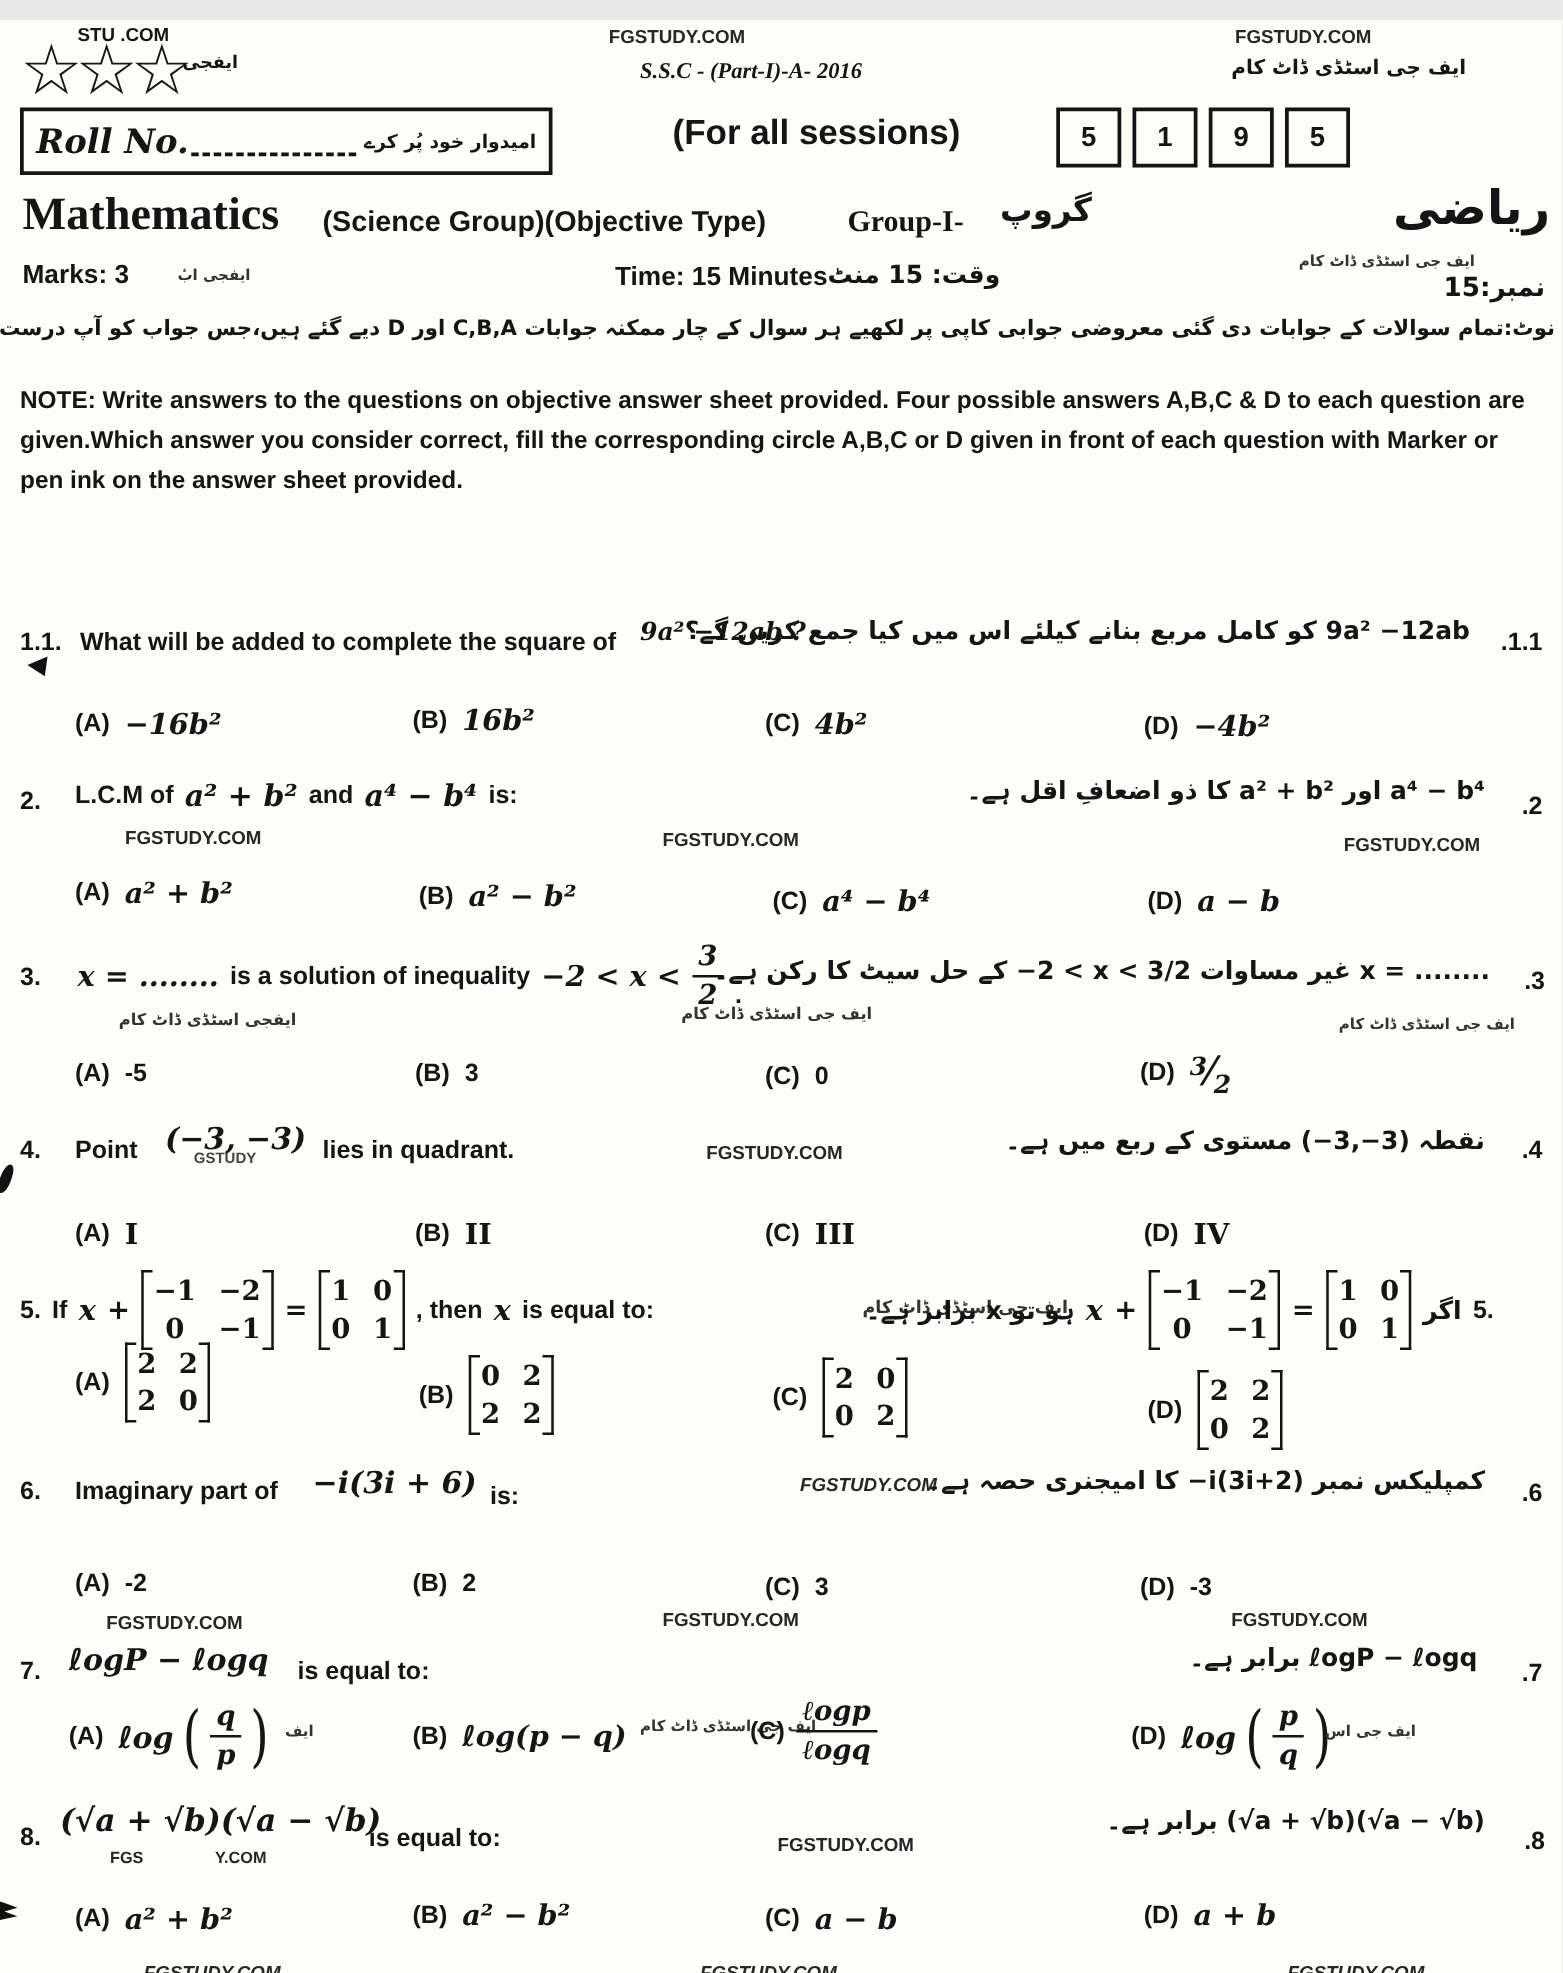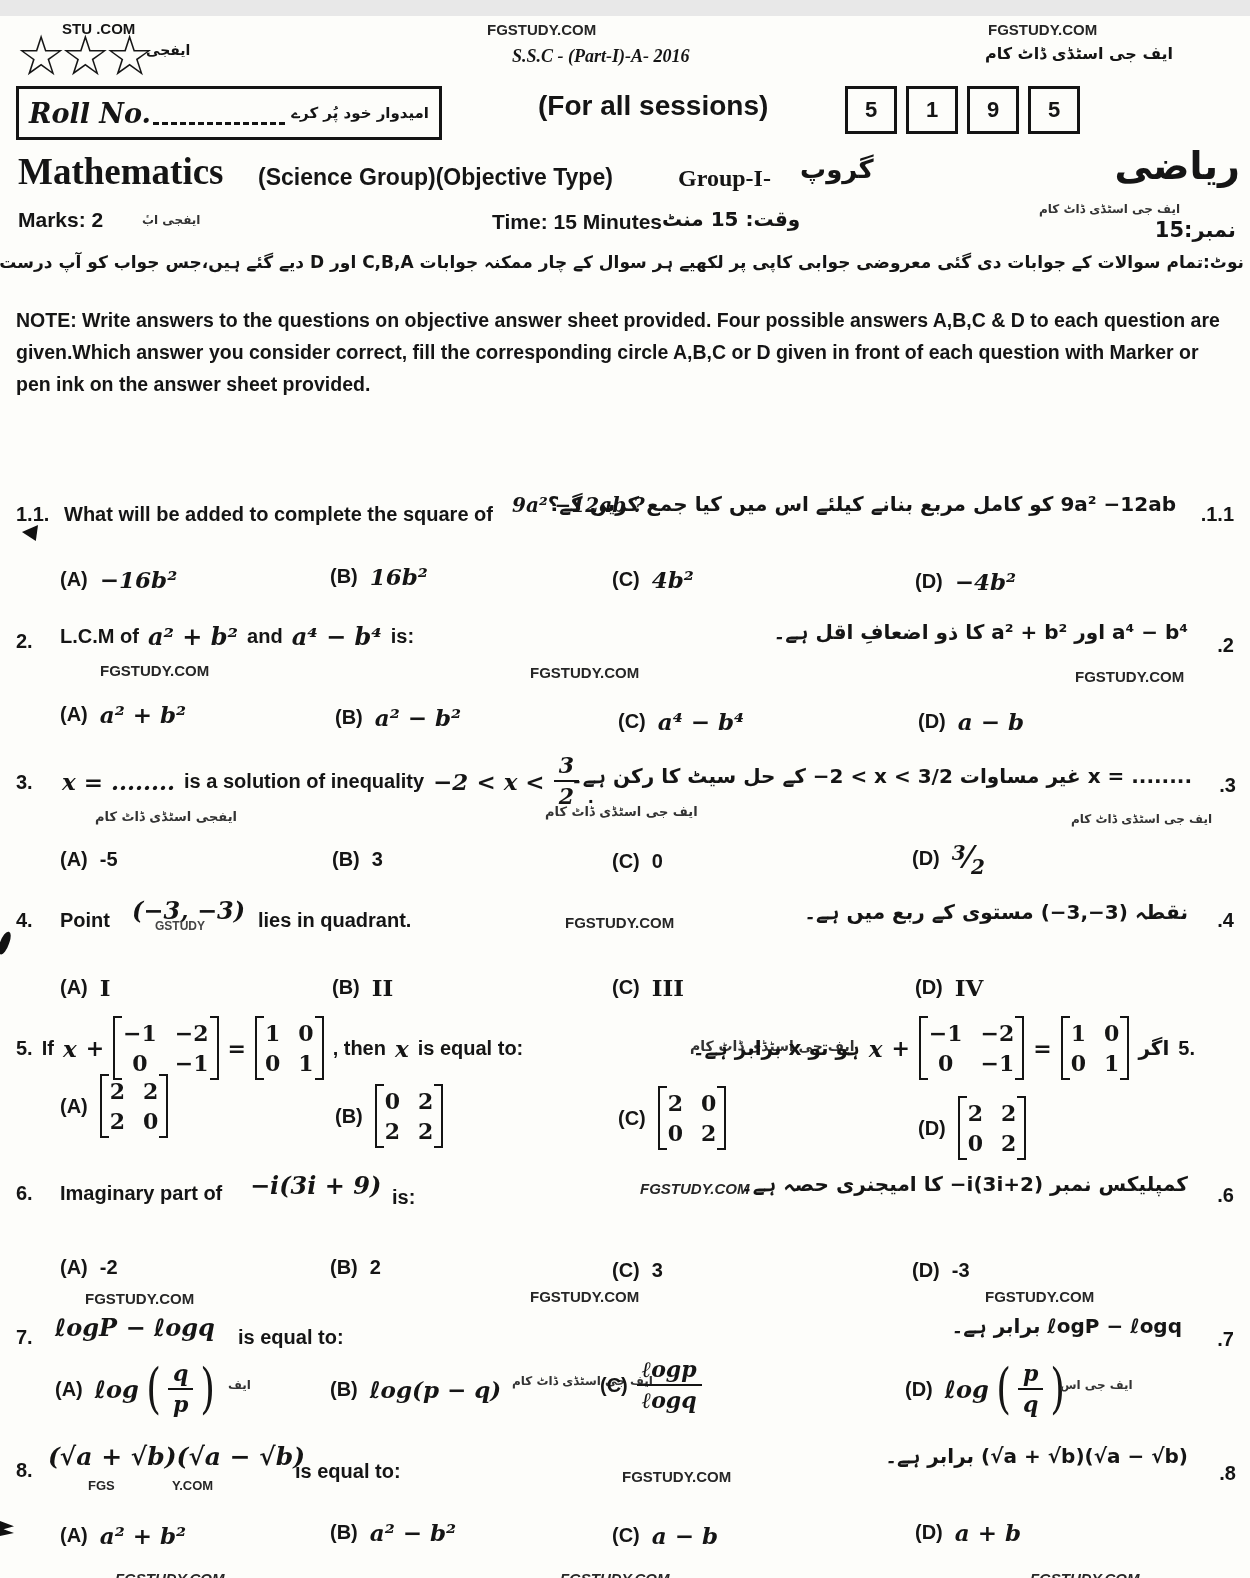--- a/index.html
+++ b/index.html
@@ -78,21 +78,21 @@
   </div>
 
   <span class="abs b" style="left:258px;top:148px;font-size:23px">(Science Group)(Objective Type)</span>
   <span class="abs serif b" style="left:18px;top:134px;font-size:37px">Mathematics</span>
   <span class="abs serif b" style="left:678px;top:149px;font-size:24px">Group-I-</span>
   <span class="abs urdu" style="left:800px;top:138px;font-size:26px">گروپ</span>
   <span class="abs rtlrow" style="right:10px;top:128px">
     <span class="urdu" style="font-size:38px">ریاضی</span>
   </span>
 
-  <span class="abs b" style="left:18px;top:192px;font-size:21px">Marks: 2</span>
+  <span class="abs b" style="left:18px;top:192px;font-size:21px">Marks: 3</span>
   <span class="abs urdu" style="left:142px;top:197px;font-size:12px;color:#333">ایفجی ابٔ</span>
   <span class="abs b" style="left:492px;top:194px;font-size:21px">Time: 15 Minutes</span>
   <span class="abs urdu" style="left:662px;top:191px;font-size:20px">وقت: 15 منٹ</span>
   <span class="abs urdu" style="right:70px;top:186px;font-size:12px;color:#333">ایف جی اسٹڈی ڈاٹ کام</span>
   <span class="abs urdu" style="right:14px;top:202px;font-size:21px">نمبر:15</span>
 
   <span class="abs urdu" style="right:6px;top:236px;font-size:17px">نوٹ:تمام سوالات کے جوابات دی گئی معروضی جوابی کاپی پر لکھیے ہر سوال کے چار ممکنہ جوابات C,B,A اور D دیے گئے ہیں،جس جواب کو آپ درست سمجھیں،جوابی کاپی پر اس سوال نمبر</span>
   <p class="abs" style="left:16px;top:288px;width:1212px;font-size:19.5px;line-height:32px;font-weight:bold;margin:0"><b>NOTE:</b> <span>Write answers to the questions on objective answer sheet provided. Four possible answers A,B,C &amp; D to each question are given.Which answer you consider correct, fill the corresponding circle A,B,C or D given in front of each question with Marker or pen ink on the answer sheet provided.</span></p>
 
   <div>
@@ -295,21 +295,21 @@
           <span>2</span>
           <span>0</span>
           <span>2</span>
         </span>
       </span>
   </div>
 
   <div>
     <span class="abs qnum" style="left:16px;top:1166px">6.</span>
     <span class="abs qtext" style="left:60px;top:1166px">Imaginary part of</span>
-    <span class="abs math" style="left:250px;top:1155px;font-size:24px">−i(3i + 9)</span>
+    <span class="abs math" style="left:250px;top:1155px;font-size:24px">−i(3i + 6)</span>
     <span class="abs qtext" style="left:392px;top:1170px">is:</span>
     <span class="abs wm wm-i" style="left:640px;top:1164px">FGSTUDY.COM</span>
     <span class="abs urdu" style="right:62px;top:1156px;font-size:20px">کمپلیکس نمبر ⁦−i(3i+2)⁩ کا امیجنری حصہ ہے۔</span>
     <span class="abs qnum" style="right:16px;top:1168px">.6</span>
     <span class="opt" style="left:60px;top:1240px">
         <span class="opt-label">(A)</span>
         <span class="opt-val opt-sans">-2</span>
       </span>
     <span class="opt" style="left:330px;top:1240px">
         <span class="opt-label">(B)</span>

